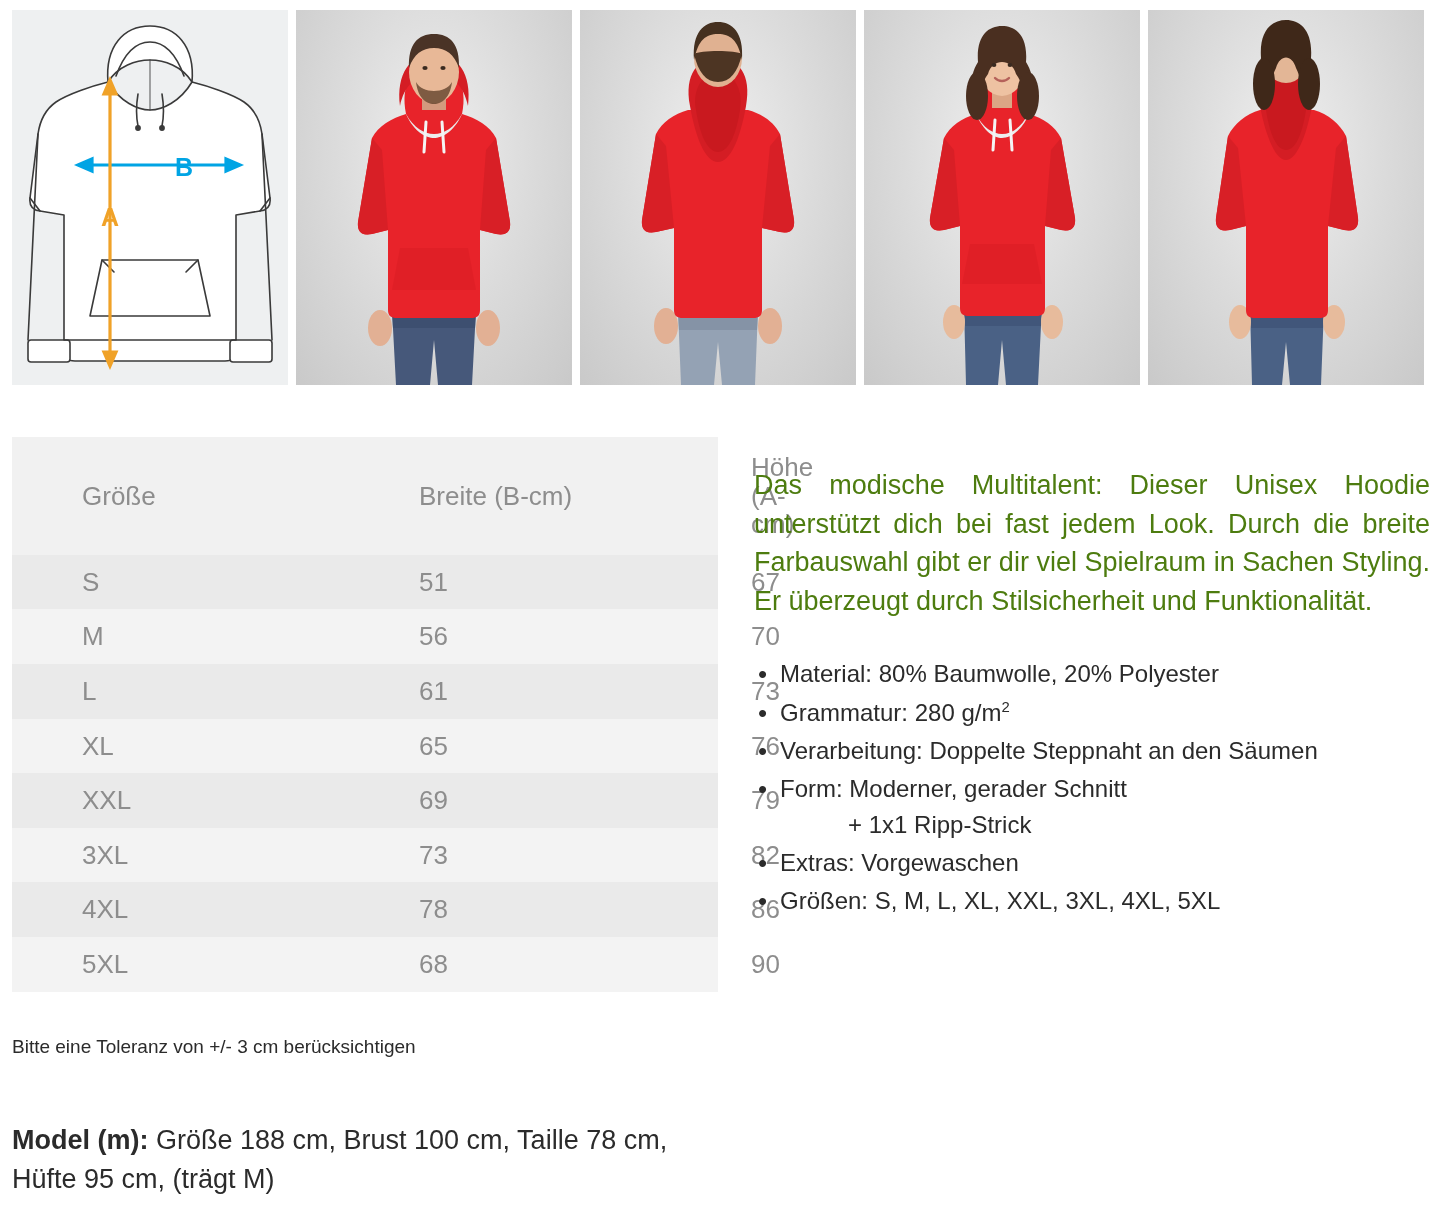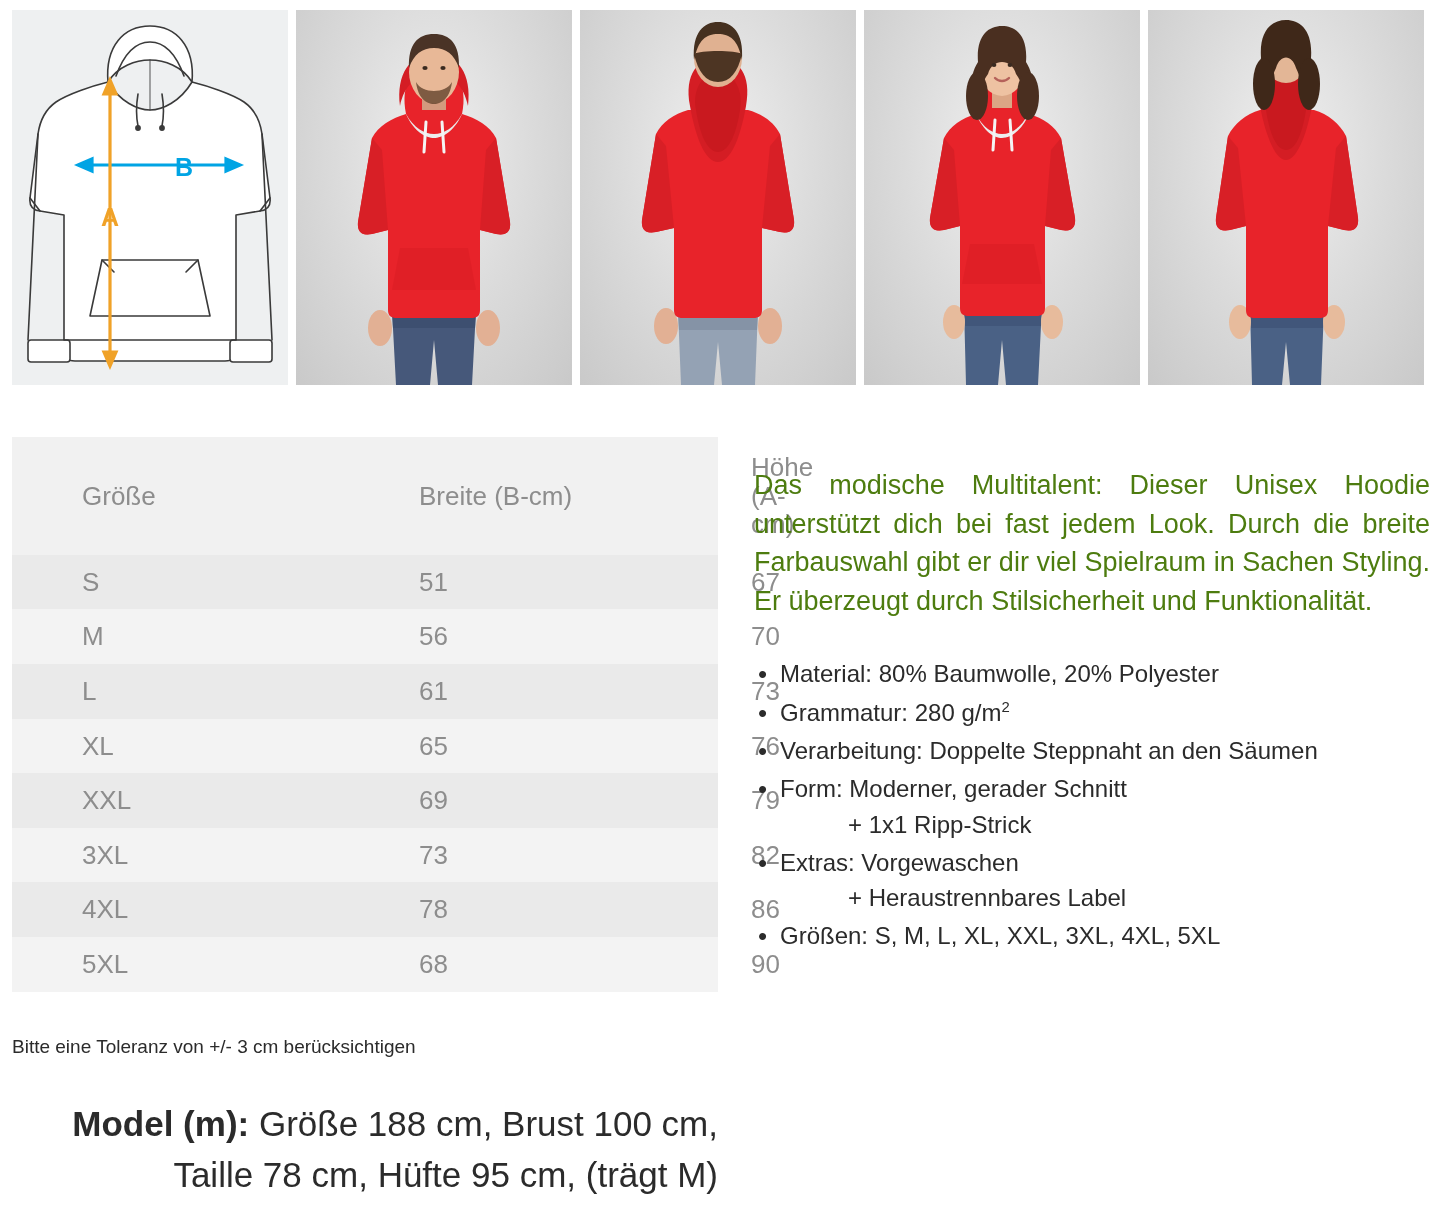--- a/index.html
+++ b/index.html
@@ -92,26 +92,25 @@
   table.size-table th { padding-top: 16px; padding-bottom: 16px; }
 
   
   .note {
     font-size: 19px;
     color: #2b2b2b;
     margin-top: 42px;
     line-height: 1.35;
   }
   .model-block {
-    font-size: 35px;
-    color: #2b2b2b;
-    margin-top: 40px;
+    font-size: 27px;
+    color: #2b2b2b;
+    margin-top: 62px;
     line-height: 1.45;
     max-width: 706px;
-    text-align: right;
   }
   .model-block b { font-weight: bold; }
 
   
   .desc {
     font-size: 27px;
     line-height: 1.43;
     color: #4d7c0f;
     text-align: justify;
     max-width: 680px;
@@ -361,18 +360,18 @@
     </div>
 
     <div class="right-col">
       <p class="desc">Das modische Multitalent: Dieser Unisex Hoodie unterstützt dich bei fast jedem Look. Durch die breite Farbauswahl gibt er dir viel Spielraum in Sachen Styling. Er überzeugt durch Stilsicherheit und Funktionalität.</p>
 
       <ul class="features">
         <li><span>Material: 80% Baumwolle, 20% Polyester</span></li>
         <li><span>Grammatur: 280 g/m</span><sup>2</sup></li>
         <li><span>Verarbeitung: Doppelte Steppnaht an den Säumen</span></li>
         <li><span>Form: Moderner, gerader Schnitt</span><span class="sub">+ 1x1 Ripp-Strick</span></li>
-        <li><span>Extras: Vorgewaschen</span><span class="sub">+ Heraustrennbares Label</span></li>
+        <li><span>Extras: Vorgewaschen</span></li>
         <li><span>Größen:  S, M, L, XL, XXL, 3XL, 4XL, 5XL</span></li>
       </ul>
     </div>
   </div>
 </div>
 
 </body></html>

